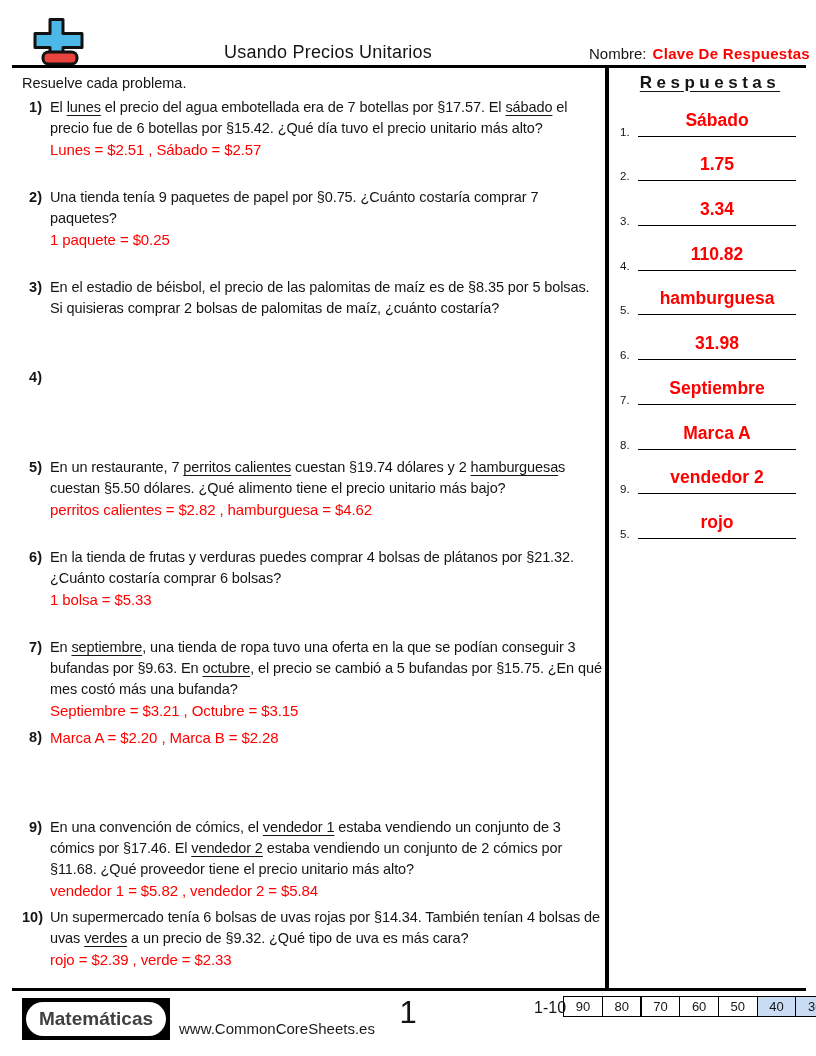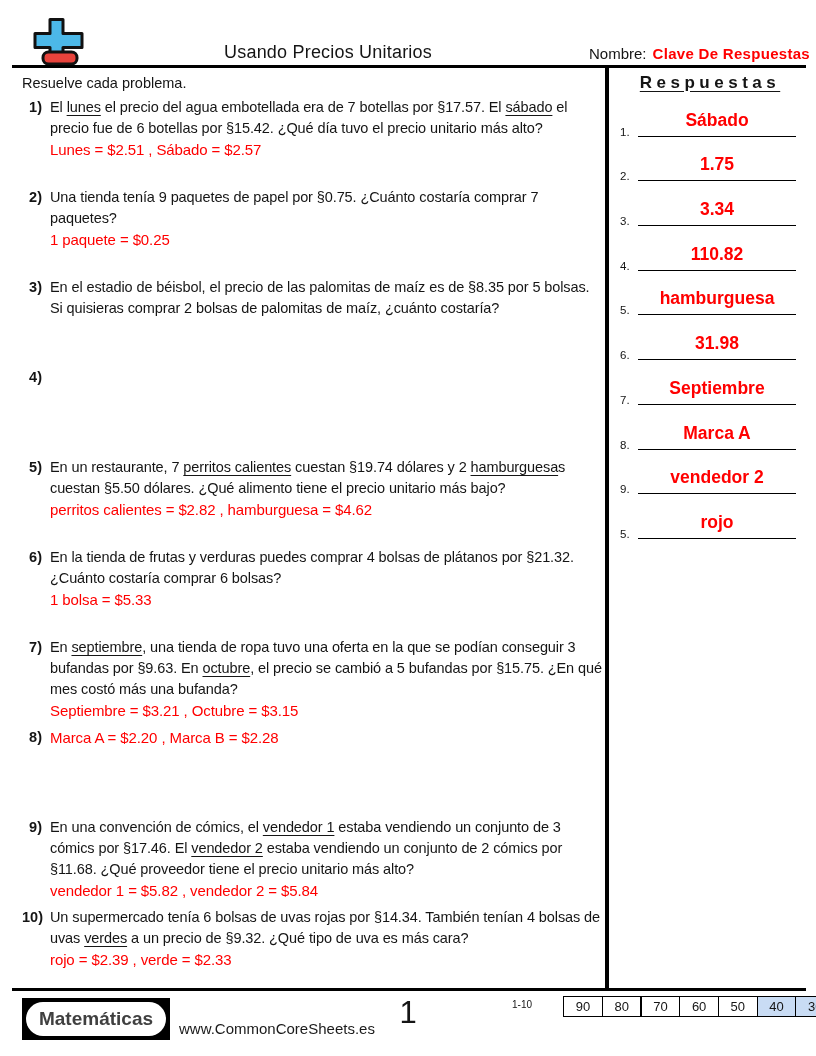--- a/index.html
+++ b/index.html
@@ -47,21 +47,21 @@
              color:var(--red); font-weight:bold; font-size:17.5px; white-space:nowrap; }
 
   
   .rule-bottom { position:absolute; left:12px; right:10px; top:988px; height:3px; background:#000; }
   .badge { position:absolute; left:22px; top:998px; width:148px; height:42px; background:#000; }
   .badge-pill { position:absolute; left:4px; right:4px; top:4px; bottom:4px; background:#fff;
                 border-radius:18px; display:flex; align-items:center; justify-content:center;
                 font-weight:bold; font-size:19px; color:#404040; }
   .footer-url { position:absolute; left:179px; top:1020px; font-size:15px; color:#1a1a1a; }
   .page-num { position:absolute; left:380px; top:995px; width:56px; text-align:center; font-size:31px; }
-  .score-label { position:absolute; left:512px; top:999px; font-size:10px; }
+  .score-label { position:absolute; left:534px; top:999px; font-size:16px; }
   .score-table { position:absolute; left:563px; top:996px; display:flex; }
   .score-cell { width:40px; height:21px; border:1.3px solid #000; margin-left:-1.3px;
                 display:flex; align-items:center; justify-content:center; font-size:13px; }
   .score-cell:first-child { margin-left:0; }
 </style>
 </head>
 <body>
 
 <div class="page">
 

